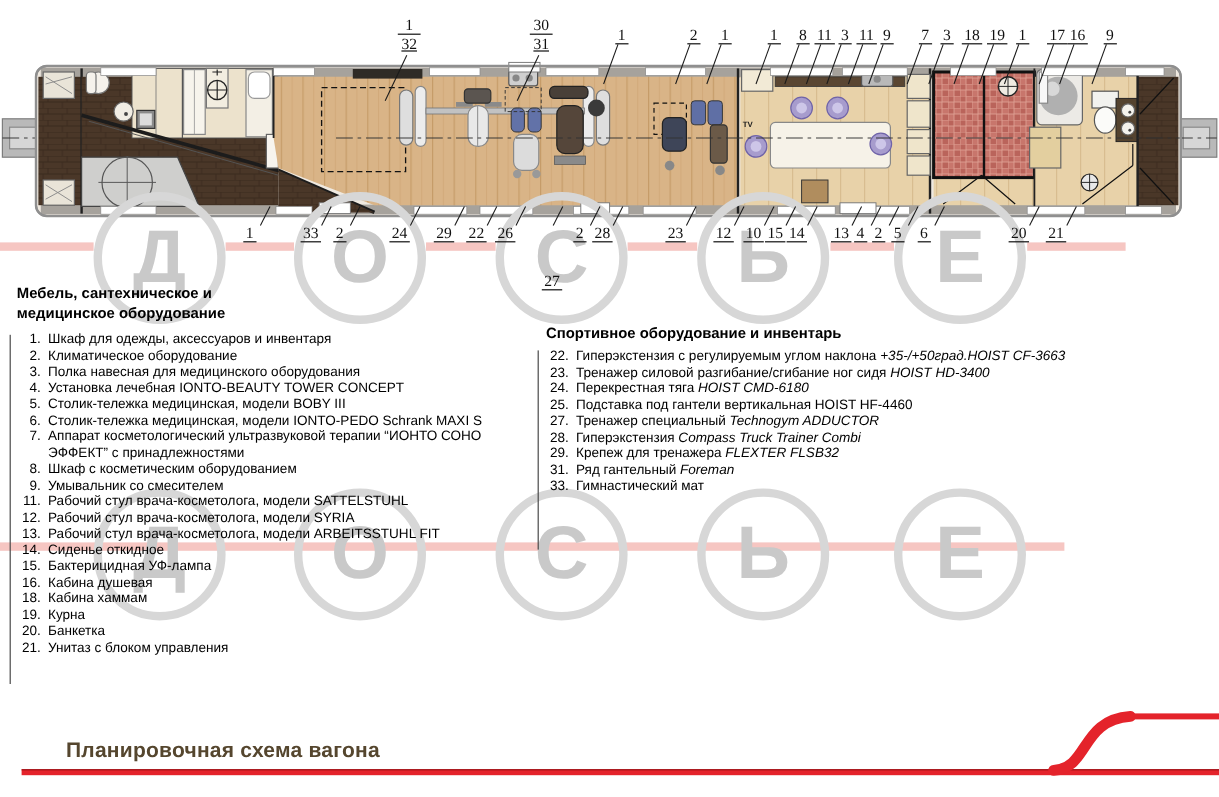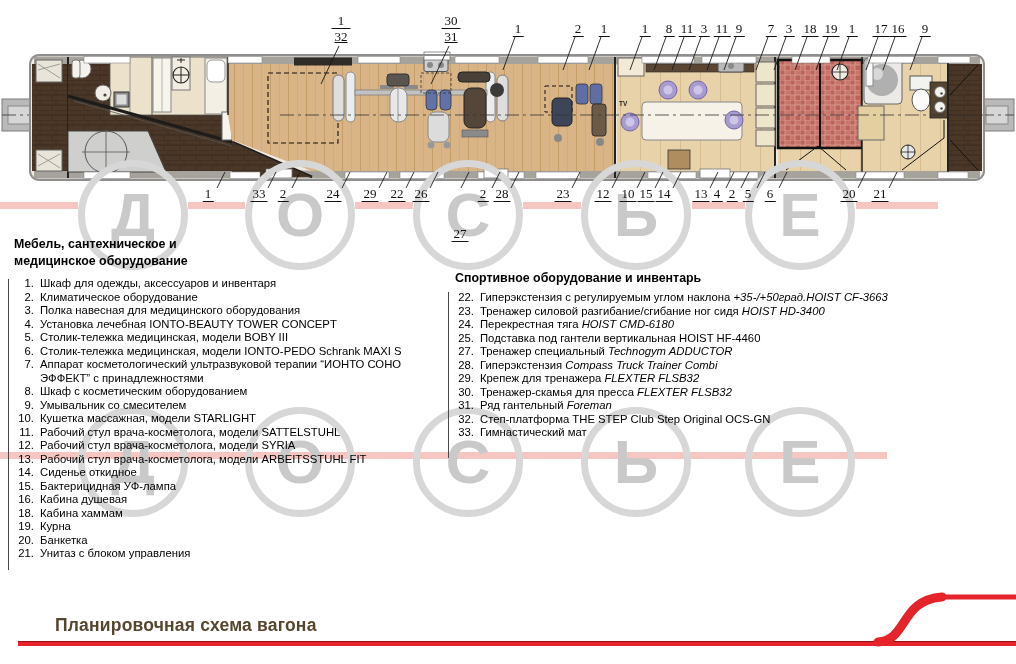--- a/index.html
+++ b/index.html
@@ -454,24 +454,20 @@
       </li>
       <li>
         <span class="num">8.</span>
         <span class="txt">Шкаф с косметическим оборудованием</span>
       </li>
       <li>
         <span class="num">9.</span>
         <span class="txt">Умывальник со смесителем</span>
       </li>
       <li>
-        <span class="num">10.</span>
-        <span class="txt">Кушетка массажная, модели STARLIGHT</span>
-      </li>
-      <li>
         <span class="num">11.</span>
         <span class="txt">Рабочий стул врача-косметолога, модели SATTELSTUHL</span>
       </li>
       <li>
         <span class="num">12.</span>
         <span class="txt">Рабочий стул врача-косметолога, модели SYRIA</span>
       </li>
       <li>
         <span class="num">13.</span>
         <span class="txt">Рабочий стул врача-косметолога, модели ARBEITSSTUHL FIT</span>
@@ -533,30 +529,22 @@
       </li>
       <li>
         <span class="num">28.</span>
         <span class="txt">Гиперэкстензия <em>Compass Truck Trainer Combi</em></span>
       </li>
       <li>
         <span class="num">29.</span>
         <span class="txt">Крепеж для тренажера <em>FLEXTER FLSB32</em></span>
       </li>
       <li>
-        <span class="num">30.</span>
-        <span class="txt">Тренажер-скамья для пресса <em>FLEXTER FLSB32</em></span>
-      </li>
-      <li>
         <span class="num">31.</span>
         <span class="txt">Ряд гантельный <em>Foreman</em></span>
-      </li>
-      <li>
-        <span class="num">32.</span>
-        <span class="txt">Степ-платформа THE STEP Club Step Original OCS-GN</span>
       </li>
       <li>
         <span class="num">33.</span>
         <span class="txt">Гимнастический мат</span>
       </li>
     </ol>
 </div>
 
 <div id="footer-layer">
   <div class="footer-title">Планировочная схема вагона</div>

